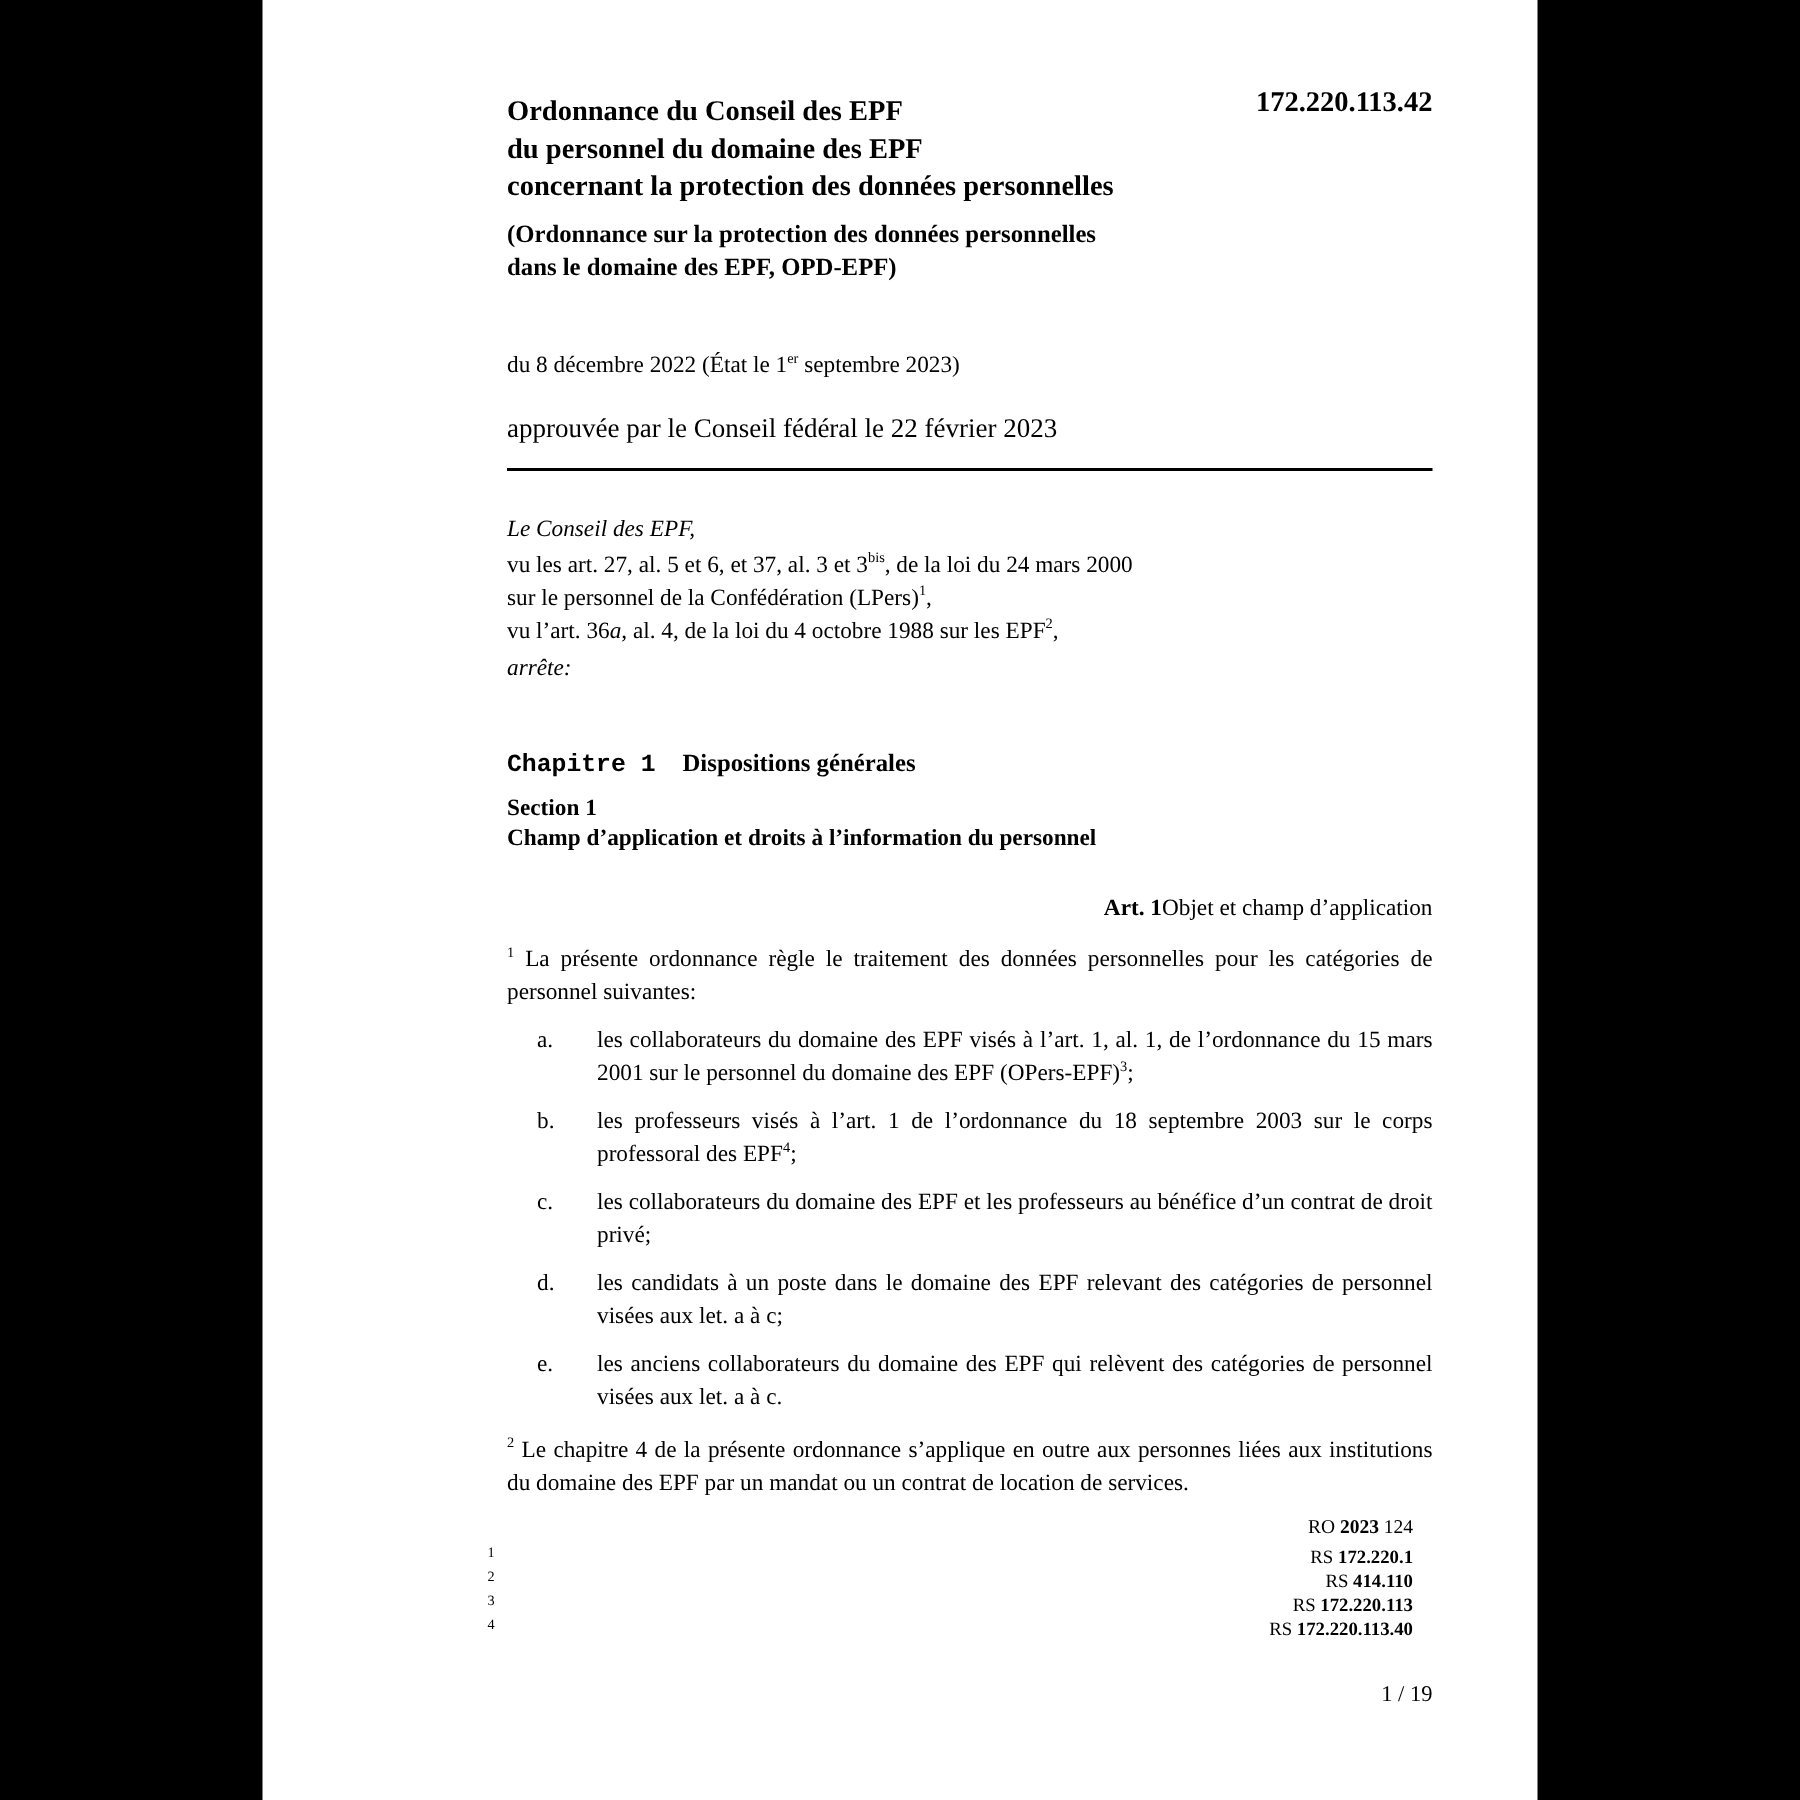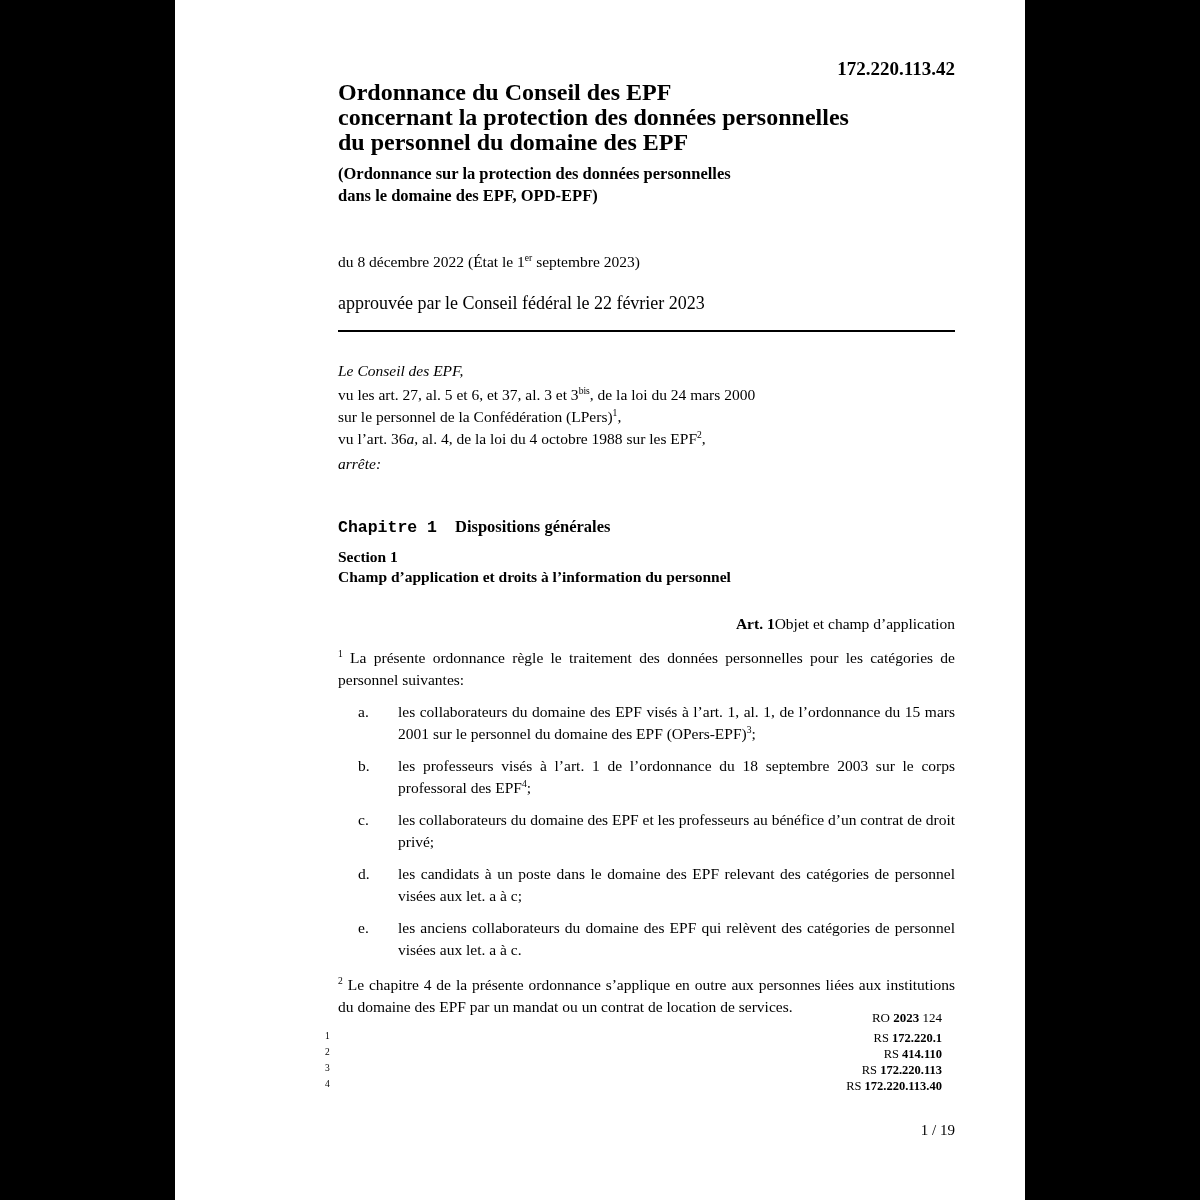--- a/index.html
+++ b/index.html
@@ -21,22 +21,22 @@
   }
   .main-col {
     position: absolute; left: 163px; top: 0;
     width: 617px;
   }
   .ref-number {
     position: absolute; top: 58px; right: 70px;
     font-size: 19px; font-weight: bold;
   }
   .doc-title {
-    padding-top: 80px;
-    font-size: 24px; line-height: 25px; font-weight: bold;
+    padding-top: 62px;
+    font-size: 19px; line-height: 25px; font-weight: bold;
   }
   .doc-subtitle {
     margin-top: 8px;
     font-size: 16.5px; line-height: 22px; font-weight: bold;
   }
   .date-line { margin-top: 46px; font-size: 15.5px; }
   .approval-line { margin-top: 22px; font-size: 18px; }
   .rule {
     margin-top: 16px;
     border: none; border-top: 2px solid #000;
@@ -87,22 +87,22 @@
 <div class="black-bar bar-right"></div>
 
 <div class="doc-page">
 
   <div class="ref-number">172.220.113.42</div>
 
   <div class="main-col">
 
     <div class="doc-title">
       <div>Ordonnance du Conseil des EPF</div>
+      <div>du personnel du domaine des EPF</div>
       <div>concernant la protection des données personnelles</div>
-      <div>du personnel du domaine des EPF</div>
     </div>
 
     <div class="doc-subtitle">
       <div>(Ordonnance sur la protection des données personnelles</div>
       <div>dans le domaine des EPF, OPD-EPF)</div>
     </div>
 
     <div class="date-line"><span>du 8 décembre 2022 (État le 1</span><sup>er</sup><span> septembre 2023)</span></div>
 
     <div class="approval-line">approuvée par le Conseil fédéral le 22 février 2023</div>

